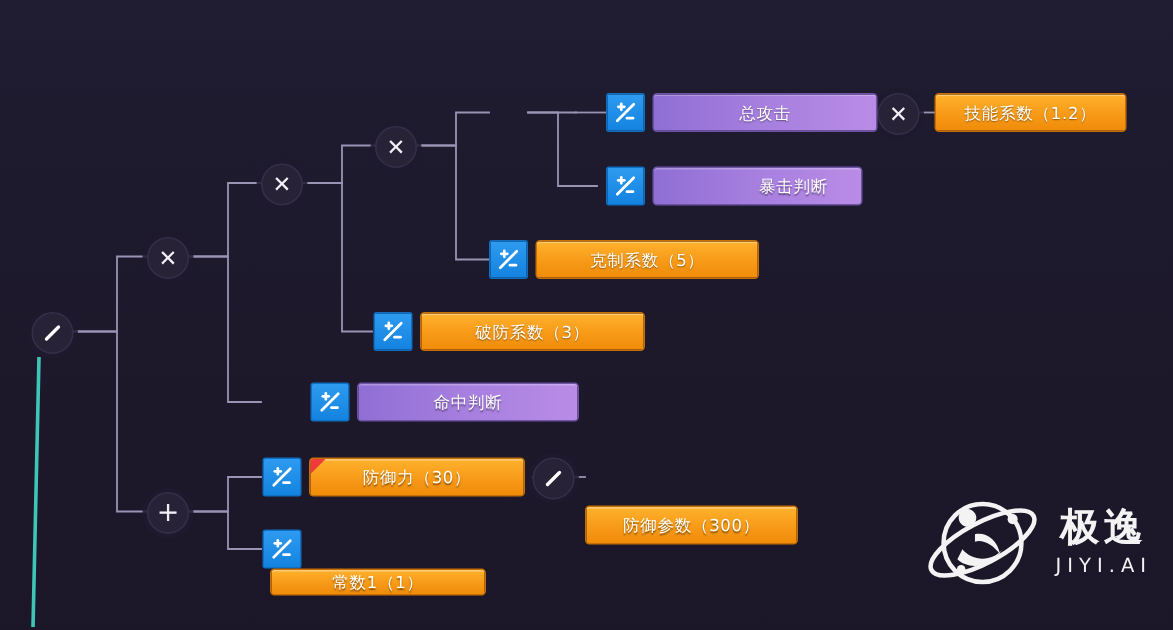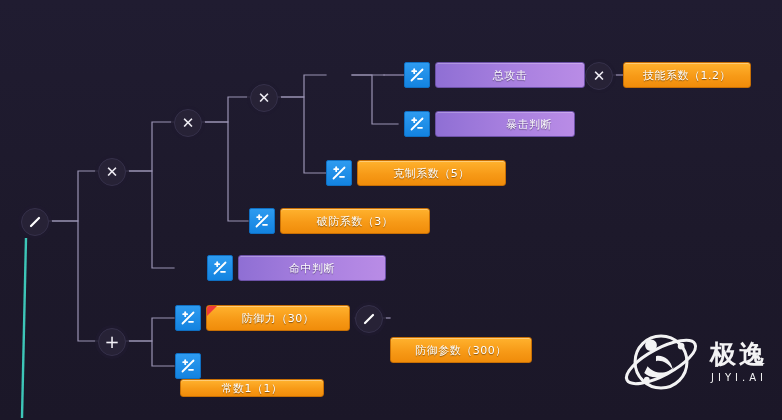--- a/index.html
+++ b/index.html
@@ -85,21 +85,21 @@
     opacity:0.95;
   }
   #logo .mark{width:86px;height:72px;}
   #logo .words{margin-left:6px;display:flex;flex-direction:column;align-items:center;}
   #logo .cn{
     font-size:26px;font-weight:bold;color:#ffffff;
     letter-spacing:3px;line-height:1;
     font-family:"DejaVu Sans","Liberation Sans",sans-serif;
   }
   #logo .en{
-    font-size:10px;color:#ffffff;letter-spacing:4px;margin-top:5px;
+    font-size:13px;color:#ffffff;letter-spacing:4px;margin-top:5px;
   }
 </style>
 </head>
 <body>
 
 <div id="canvas">
 
   <svg id="wires" viewBox="0 0 782 420" xmlns="http://www.w3.org/2000/svg">
     <g stroke="#9a93b4" stroke-width="1.2" fill="none" stroke-linecap="square">
 

